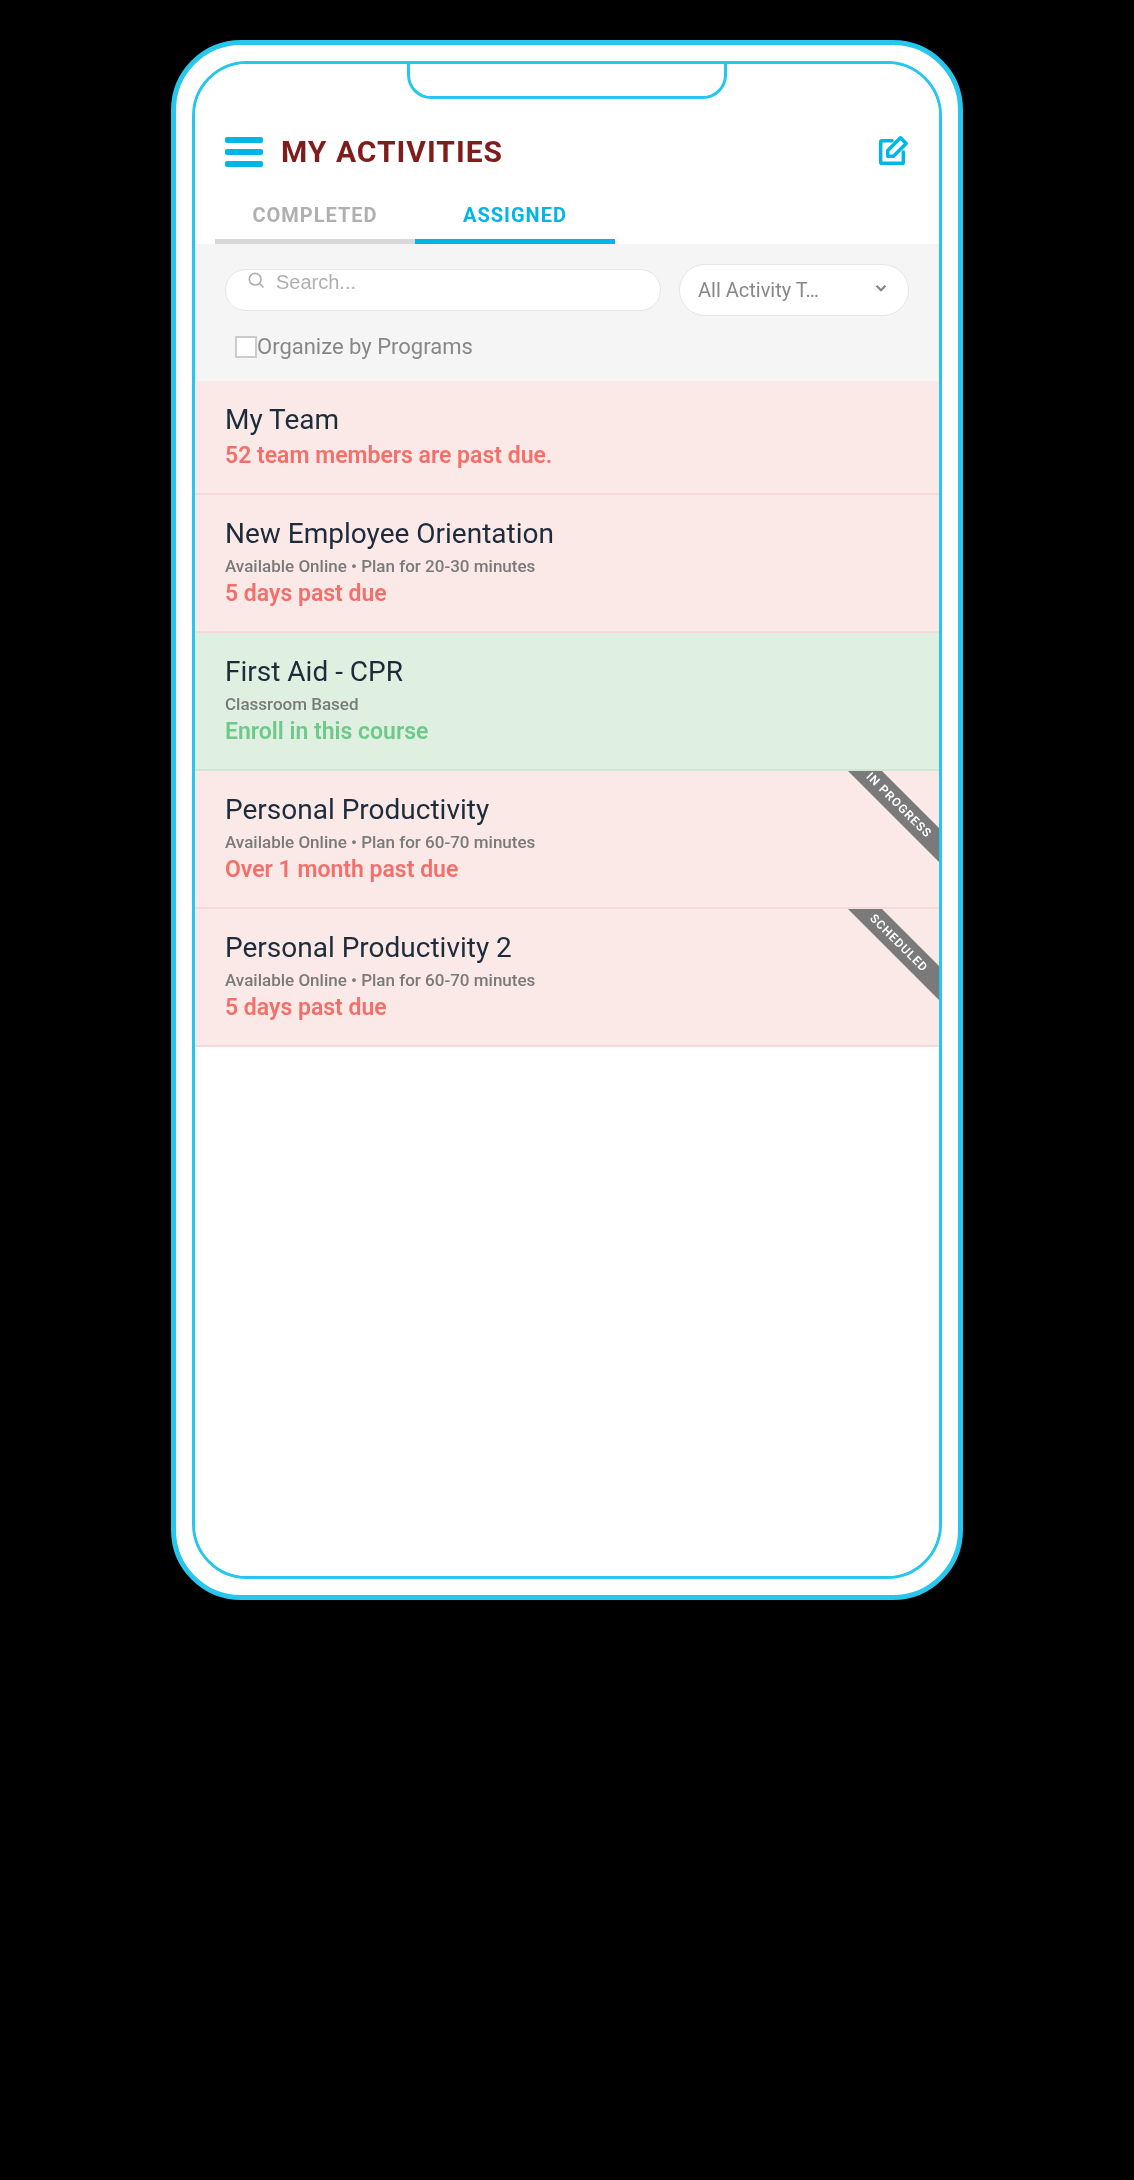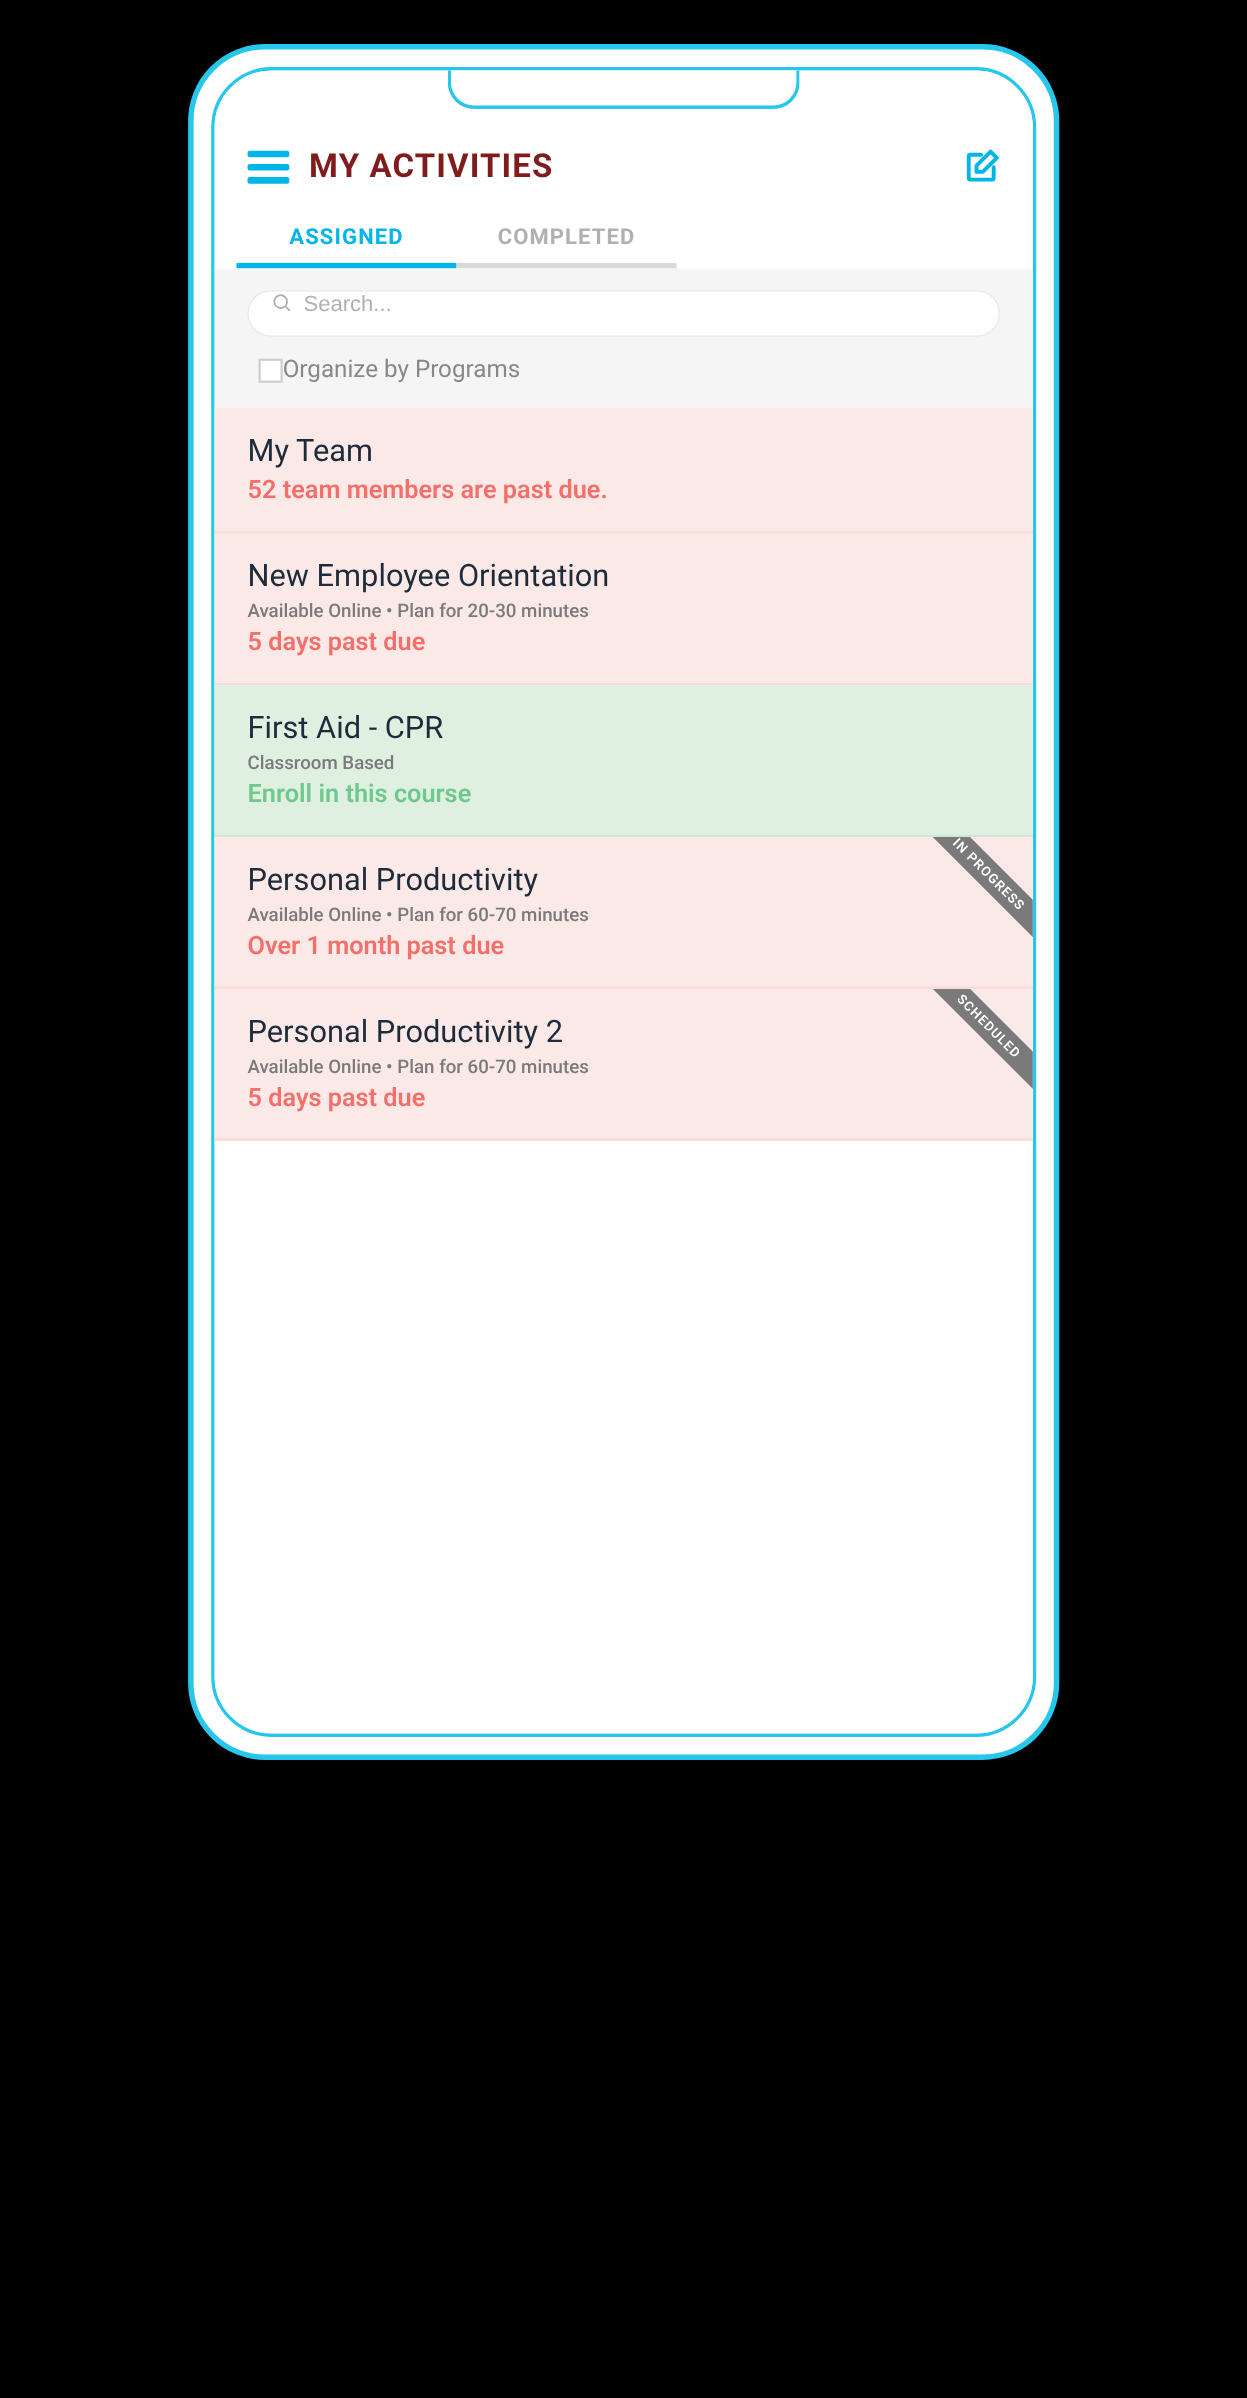--- a/index.html
+++ b/index.html
@@ -232,35 +232,43 @@
         <div class="page-title">MY ACTIVITIES</div>
         <div class="compose-icon">
           <svg viewBox="0 0 24 24" fill="none" stroke="#00b6e6" stroke-width="2.5" stroke-linecap="round" stroke-linejoin="round">
             <path d="M12 4H5a1 1 0 0 0-1 1v14a1 1 0 0 0 1 1h14a1 1 0 0 0 1-1v-7"></path>
             <path d="M18 2l4 4-9 9H9v-4l9-9z"></path>
           </svg>
         </div>
       </div>
 
       <div class="tabs">
+        <div class="tab">COMPLETED</div>
         <div class="tab active">ASSIGNED</div>
-        <div class="tab">COMPLETED</div>
       </div>
 
       <div class="filters">
         <div class="filter-row">
           <div class="search-box">
             <span class="search-icon">
               <svg width="20" height="20" viewBox="0 0 24 24" fill="none" stroke="#b0b0b0" stroke-width="2">
                   <circle cx="11" cy="11" r="7"></circle>
                   <line x1="21" y1="21" x2="16.5" y2="16.5"></line>
                 </svg>
             </span>
             <input type="text" placeholder="Search..." style="">
           </div>
+          <div class="dropdown">
+            <span>All Activity T…</span>
+            <span class="chevron">
+              <svg width="18" height="18" viewBox="0 0 24 24" fill="none" stroke="#888" stroke-width="3">
+                  <polyline points="6 9 12 15 18 9"></polyline>
+                </svg>
+            </span>
+          </div>
         </div>
         <div class="checkbox-row">
           <div class="checkbox"></div>
           <div class="checkbox-label">Organize by Programs</div>
         </div>
       </div>
 
       <div class="list" id="card-list">
           <div class="card pink">
             <div class="card-title">My Team</div>

